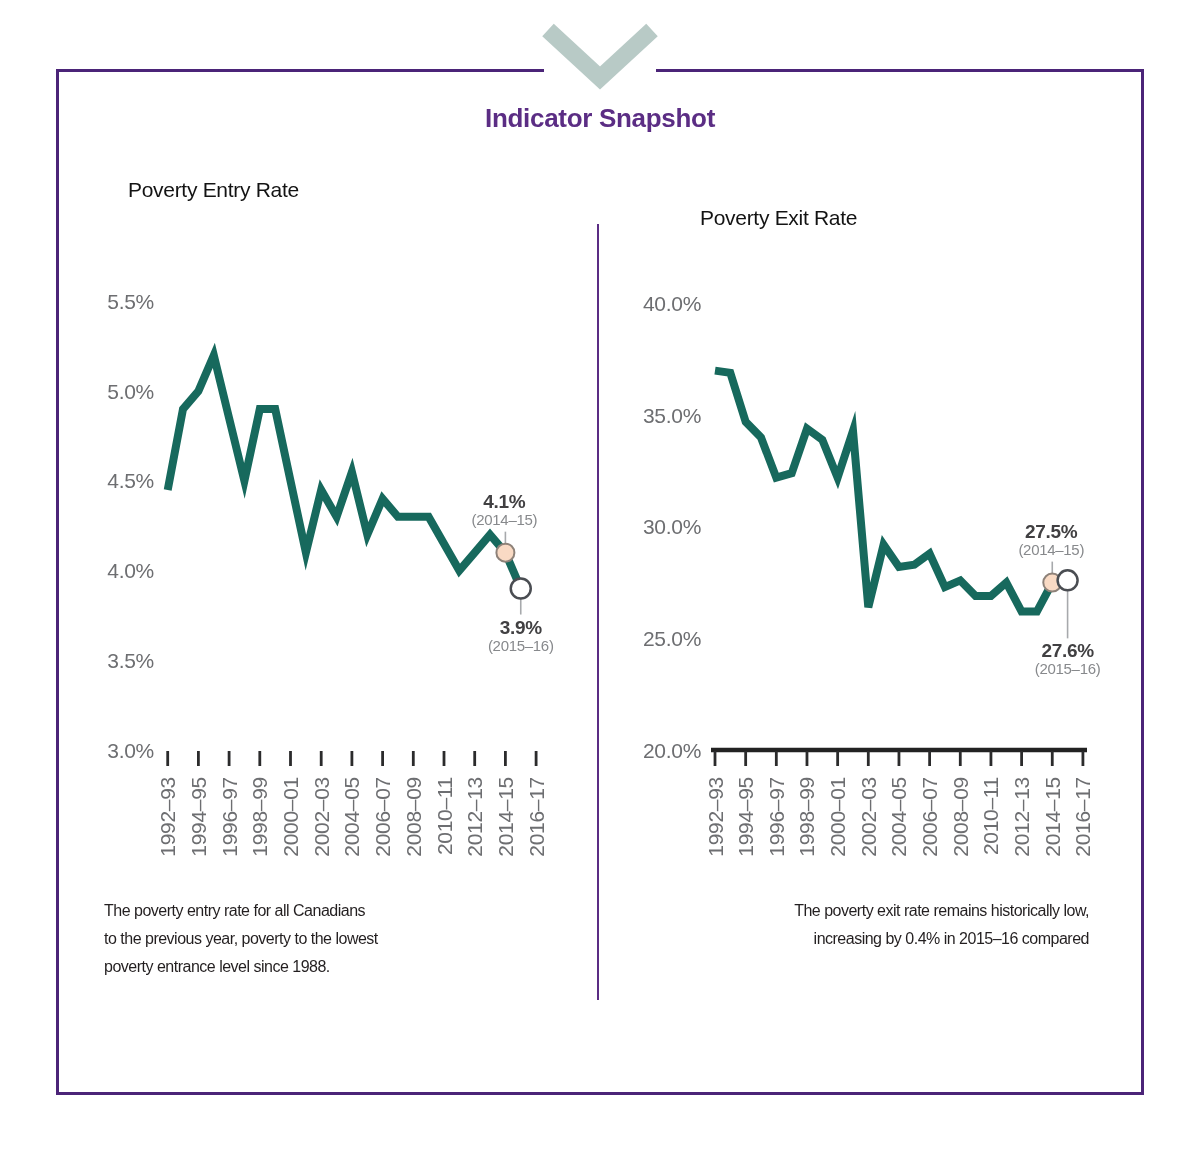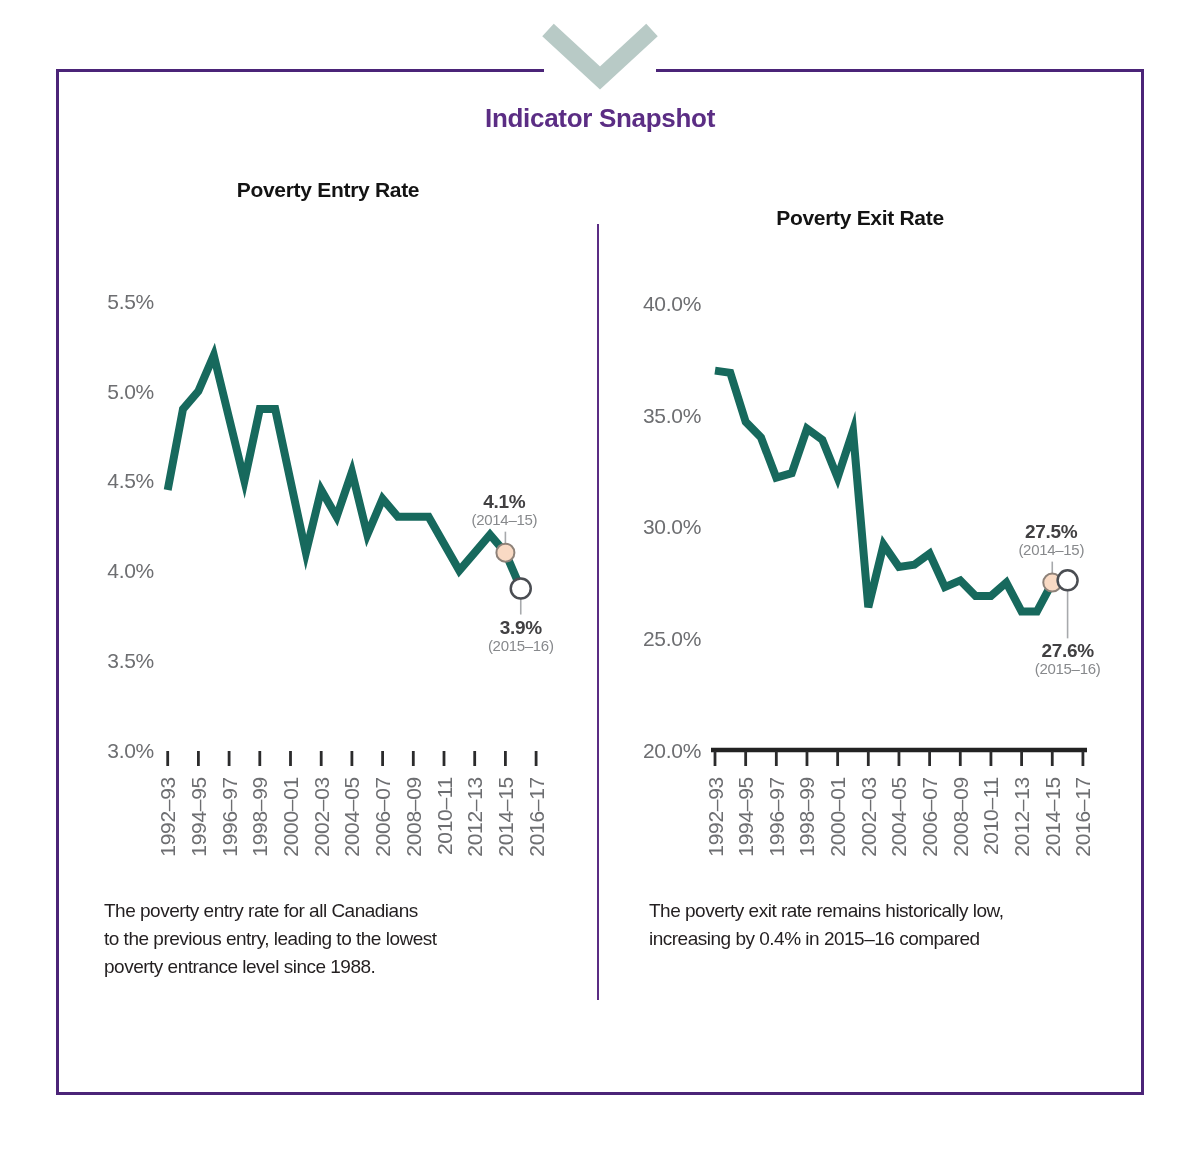--- a/index.html
+++ b/index.html
@@ -3,35 +3,35 @@
 <meta charset="utf-8">
 <style>
   html,body{margin:0;padding:0;background:#ffffff;}
   body{position:relative;width:1200px;height:1172px;font-family:"Liberation Sans",sans-serif;
        -webkit-font-smoothing:antialiased;letter-spacing:-0.3px;}
   .abs{position:absolute;}
   #frame{left:56px;top:69px;width:1082px;height:1020px;border:3px solid #4b2478;background:#fff;}
   #chevron{left:538px;top:18px;width:124px;height:74px;z-index:5;}
   #page-title{left:56px;top:103px;width:1088px;text-align:center;
               font-size:26px;font-weight:bold;color:#5b2d84;}
-  .chart-title{font-size:21px;font-weight:bold;color:#131313;text-align:center;line-height:28px;}
+  .chart-title{font-size:21px;font-weight:normal;color:#131313;line-height:28px;}
   #title-entry{left:128px;top:176px;width:400px;}
-  #title-exit{left:660px;top:204px;width:400px;}
+  #title-exit{left:700px;top:204px;width:400px;}
   #divider{left:597px;top:224px;width:2px;height:776px;background:#5b2d84;}
   .chart-svg{overflow:visible;}
   #svg-entry{left:80px;top:260px;}
   #svg-exit{left:600px;top:260px;}
   svg text{font-family:"Liberation Sans",sans-serif;letter-spacing:-0.3px;}
   .ylab{font-size:21px;fill:#6d6e71;text-anchor:end;}
   .xlab{font-size:21px;fill:#6d6e71;}
   .ann-val{font-size:19px;font-weight:bold;fill:#414042;text-anchor:middle;}
   .ann-year{font-size:15px;fill:#87898c;text-anchor:middle;}
-  .caption{font-size:19px;line-height:28px;color:#231f20;letter-spacing:-0.5px;}
+  .caption{font-size:16px;line-height:28px;color:#231f20;letter-spacing:-0.5px;}
   #caption-entry{left:104px;top:897px;width:460px;}
-  #caption-exit{left:649px;top:897px;width:470px;}
+  #caption-exit{left:619px;top:897px;width:470px;text-align:right;}
 </style>
 </head>
 <body>
 
 <svg id="chevron" class="abs" viewBox="0 0 124 74">
   <rect x="6" y="44" width="112" height="14" fill="#ffffff"></rect>
   <polyline points="10,12 62,60 114,12" fill="none" stroke="#b8cac6" stroke-width="17"></polyline>
 </svg>
 
 <div id="frame" class="abs"></div>
@@ -163,19 +163,19 @@
     <text x="451.26" y="294.6" class="ann-year">(2014–15)</text>
     <circle cx="452.26" cy="322.6" r="9" fill="#f9dac4" stroke="#8e8279" stroke-width="2"></circle>
     <line x1="467.59" y1="329.36799999999994" x2="467.59" y2="378.36799999999994" stroke="#a7a9ac" stroke-width="1.6"></line>
     <text x="467.59" y="397.36799999999994" class="ann-val">27.6%</text>
     <text x="467.59" y="414.36799999999994" class="ann-year">(2015–16)</text>
     <circle cx="467.59" cy="320.36799999999994" r="10" fill="#ffffff" stroke="#4a4d52" stroke-width="2.5"></circle>
   </svg>
 
 <div id="caption-entry" class="abs caption">
   <div>The poverty entry rate for all Canadians</div>
-  <div>to the previous entry, leading to the lowest</div>
+  <div>to the previous year, poverty to the lowest</div>
   <div>poverty entrance level since 1988.</div>
 </div>
 <div id="caption-exit" class="abs caption">
   <div>The poverty exit rate remains historically low,</div>
   <div>increasing by 0.4% in 2015–16 compared</div>
 </div>
 
 </body></html>

